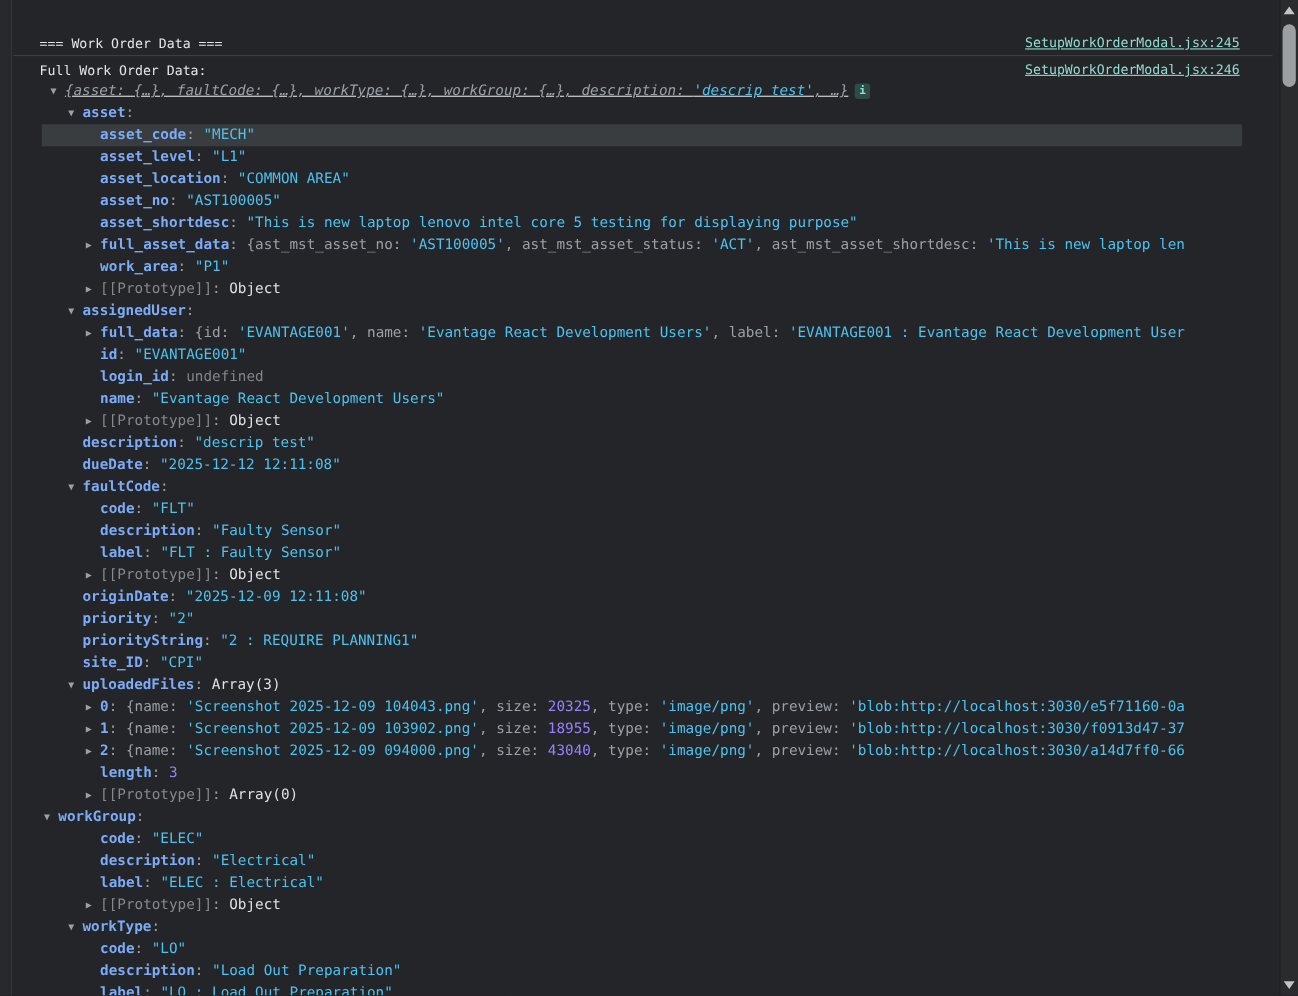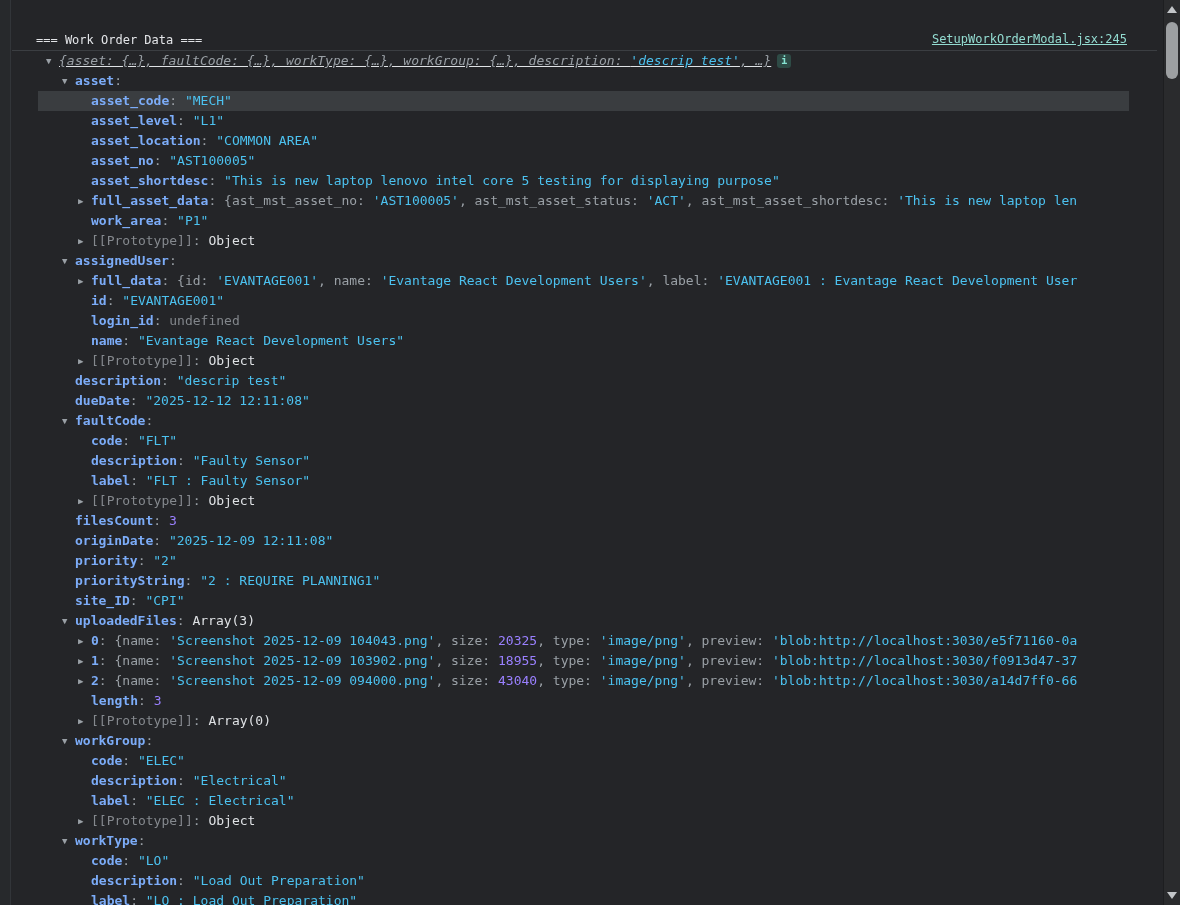--- a/index.html
+++ b/index.html
@@ -74,20 +74,24 @@
 <div class="gutter"></div>
 
 <div class="content">
 
   <div class="msg msg-1">
     <span class="msg-text">=== Work Order Data ===</span>
     <a class="srclink">SetupWorkOrderModal.jsx:245</a>
   </div>
 
   <div class="msg">
+    <div class="msg-2-line">
+      <span class="msg-text">Full Work Order Data:</span>
+      <a class="srclink">SetupWorkOrderModal.jsx:246</a>
+    </div>
     <div class="tree" id="tree">
         <div class="trow it" style="padding-left: 34px; text-decoration: underline;"><span class="tw">▼</span><span class="sg-g">{asset: {…}, faultCode: {…}, workType: {…}, workGroup: {…}, description: </span><span class="sg-s">'descrip test'</span><span class="sg-g">, …}</span><span class="ibadge">i</span></div>
         <div class="trow" style="padding-left: 50px;"><span class="tw">▼</span><span class="sg-k">asset</span><span class="sg-g">: </span></div>
         <div class="trow hl" style="padding-left: 66px;"><span class="tw"></span><span class="sg-k">asset_code</span><span class="sg-g">: </span><span class="sg-s">"MECH"</span></div>
         <div class="trow" style="padding-left: 66px;"><span class="tw"></span><span class="sg-k">asset_level</span><span class="sg-g">: </span><span class="sg-s">"L1"</span></div>
         <div class="trow" style="padding-left: 66px;"><span class="tw"></span><span class="sg-k">asset_location</span><span class="sg-g">: </span><span class="sg-s">"COMMON AREA"</span></div>
         <div class="trow" style="padding-left: 66px;"><span class="tw"></span><span class="sg-k">asset_no</span><span class="sg-g">: </span><span class="sg-s">"AST100005"</span></div>
         <div class="trow" style="padding-left: 66px;"><span class="tw"></span><span class="sg-k">asset_shortdesc</span><span class="sg-g">: </span><span class="sg-s">"This is new laptop lenovo intel core 5 testing for displaying purpose"</span></div>
         <div class="trow" style="padding-left: 66px;"><span class="tw">▶</span><span class="sg-k">full_asset_data</span><span class="sg-g">: {ast_mst_asset_no: </span><span class="sg-s">'AST100005'</span><span class="sg-g">, ast_mst_asset_status: </span><span class="sg-s">'ACT'</span><span class="sg-g">, ast_mst_asset_shortdesc: </span><span class="sg-s">'This is new laptop len</span></div>
         <div class="trow" style="padding-left: 66px;"><span class="tw"></span><span class="sg-k">work_area</span><span class="sg-g">: </span><span class="sg-s">"P1"</span></div>
@@ -98,32 +102,31 @@
         <div class="trow" style="padding-left: 66px;"><span class="tw"></span><span class="sg-k">login_id</span><span class="sg-g">: </span><span class="sg-u">undefined</span></div>
         <div class="trow" style="padding-left: 66px;"><span class="tw"></span><span class="sg-k">name</span><span class="sg-g">: </span><span class="sg-s">"Evantage React Development Users"</span></div>
         <div class="trow" style="padding-left: 66px;"><span class="tw">▶</span><span class="sg-kd">[[Prototype]]</span><span class="sg-g">: </span><span class="sg-w">Object</span></div>
         <div class="trow" style="padding-left: 50px;"><span class="tw"></span><span class="sg-k">description</span><span class="sg-g">: </span><span class="sg-s">"descrip test"</span></div>
         <div class="trow" style="padding-left: 50px;"><span class="tw"></span><span class="sg-k">dueDate</span><span class="sg-g">: </span><span class="sg-s">"2025-12-12 12:11:08"</span></div>
         <div class="trow" style="padding-left: 50px;"><span class="tw">▼</span><span class="sg-k">faultCode</span><span class="sg-g">: </span></div>
         <div class="trow" style="padding-left: 66px;"><span class="tw"></span><span class="sg-k">code</span><span class="sg-g">: </span><span class="sg-s">"FLT"</span></div>
         <div class="trow" style="padding-left: 66px;"><span class="tw"></span><span class="sg-k">description</span><span class="sg-g">: </span><span class="sg-s">"Faulty Sensor"</span></div>
         <div class="trow" style="padding-left: 66px;"><span class="tw"></span><span class="sg-k">label</span><span class="sg-g">: </span><span class="sg-s">"FLT : Faulty Sensor"</span></div>
         <div class="trow" style="padding-left: 66px;"><span class="tw">▶</span><span class="sg-kd">[[Prototype]]</span><span class="sg-g">: </span><span class="sg-w">Object</span></div>
-        <div class="trow" style="padding-left: 50px;"><span class="tw"></span><span class="sg-k">filesCount</span><span class="sg-g">: </span><span class="sg-n">3</span></div>
         <div class="trow" style="padding-left: 50px;"><span class="tw"></span><span class="sg-k">originDate</span><span class="sg-g">: </span><span class="sg-s">"2025-12-09 12:11:08"</span></div>
         <div class="trow" style="padding-left: 50px;"><span class="tw"></span><span class="sg-k">priority</span><span class="sg-g">: </span><span class="sg-s">"2"</span></div>
         <div class="trow" style="padding-left: 50px;"><span class="tw"></span><span class="sg-k">priorityString</span><span class="sg-g">: </span><span class="sg-s">"2 : REQUIRE PLANNING1"</span></div>
         <div class="trow" style="padding-left: 50px;"><span class="tw"></span><span class="sg-k">site_ID</span><span class="sg-g">: </span><span class="sg-s">"CPI"</span></div>
         <div class="trow" style="padding-left: 50px;"><span class="tw">▼</span><span class="sg-k">uploadedFiles</span><span class="sg-g">: </span><span class="sg-w">Array(3)</span></div>
         <div class="trow" style="padding-left: 66px;"><span class="tw">▶</span><span class="sg-k">0</span><span class="sg-g">: {name: </span><span class="sg-s">'Screenshot 2025-12-09 104043.png'</span><span class="sg-g">, size: </span><span class="sg-n">20325</span><span class="sg-g">, type: </span><span class="sg-s">'image/png'</span><span class="sg-g">, preview: </span><span class="sg-s">'blob:http://localhost:3030/e5f71160-0a</span></div>
         <div class="trow" style="padding-left: 66px;"><span class="tw">▶</span><span class="sg-k">1</span><span class="sg-g">: {name: </span><span class="sg-s">'Screenshot 2025-12-09 103902.png'</span><span class="sg-g">, size: </span><span class="sg-n">18955</span><span class="sg-g">, type: </span><span class="sg-s">'image/png'</span><span class="sg-g">, preview: </span><span class="sg-s">'blob:http://localhost:3030/f0913d47-37</span></div>
         <div class="trow" style="padding-left: 66px;"><span class="tw">▶</span><span class="sg-k">2</span><span class="sg-g">: {name: </span><span class="sg-s">'Screenshot 2025-12-09 094000.png'</span><span class="sg-g">, size: </span><span class="sg-n">43040</span><span class="sg-g">, type: </span><span class="sg-s">'image/png'</span><span class="sg-g">, preview: </span><span class="sg-s">'blob:http://localhost:3030/a14d7ff0-66</span></div>
         <div class="trow" style="padding-left: 66px;"><span class="tw"></span><span class="sg-k">length</span><span class="sg-g">: </span><span class="sg-n">3</span></div>
         <div class="trow" style="padding-left: 66px;"><span class="tw">▶</span><span class="sg-kd">[[Prototype]]</span><span class="sg-g">: </span><span class="sg-w">Array(0)</span></div>
-        <div class="trow" style="padding-left: 50px;"><span class="tw">▼</span><span class="sg-k">workGroup</span><span class="sg-g">: </span></div>
+        <div class="trow" style="padding-left: 28px;"><span class="tw">▼</span><span class="sg-k">workGroup</span><span class="sg-g">: </span></div>
         <div class="trow" style="padding-left: 66px;"><span class="tw"></span><span class="sg-k">code</span><span class="sg-g">: </span><span class="sg-s">"ELEC"</span></div>
         <div class="trow" style="padding-left: 66px;"><span class="tw"></span><span class="sg-k">description</span><span class="sg-g">: </span><span class="sg-s">"Electrical"</span></div>
         <div class="trow" style="padding-left: 66px;"><span class="tw"></span><span class="sg-k">label</span><span class="sg-g">: </span><span class="sg-s">"ELEC : Electrical"</span></div>
         <div class="trow" style="padding-left: 66px;"><span class="tw">▶</span><span class="sg-kd">[[Prototype]]</span><span class="sg-g">: </span><span class="sg-w">Object</span></div>
         <div class="trow" style="padding-left: 50px;"><span class="tw">▼</span><span class="sg-k">workType</span><span class="sg-g">: </span></div>
         <div class="trow" style="padding-left: 66px;"><span class="tw"></span><span class="sg-k">code</span><span class="sg-g">: </span><span class="sg-s">"LO"</span></div>
         <div class="trow" style="padding-left: 66px;"><span class="tw"></span><span class="sg-k">description</span><span class="sg-g">: </span><span class="sg-s">"Load Out Preparation"</span></div>
         <div class="trow" style="padding-left: 66px;"><span class="tw"></span><span class="sg-k">label</span><span class="sg-g">: </span><span class="sg-s">"LO : Load Out Preparation"</span></div>
       </div>
   </div>

